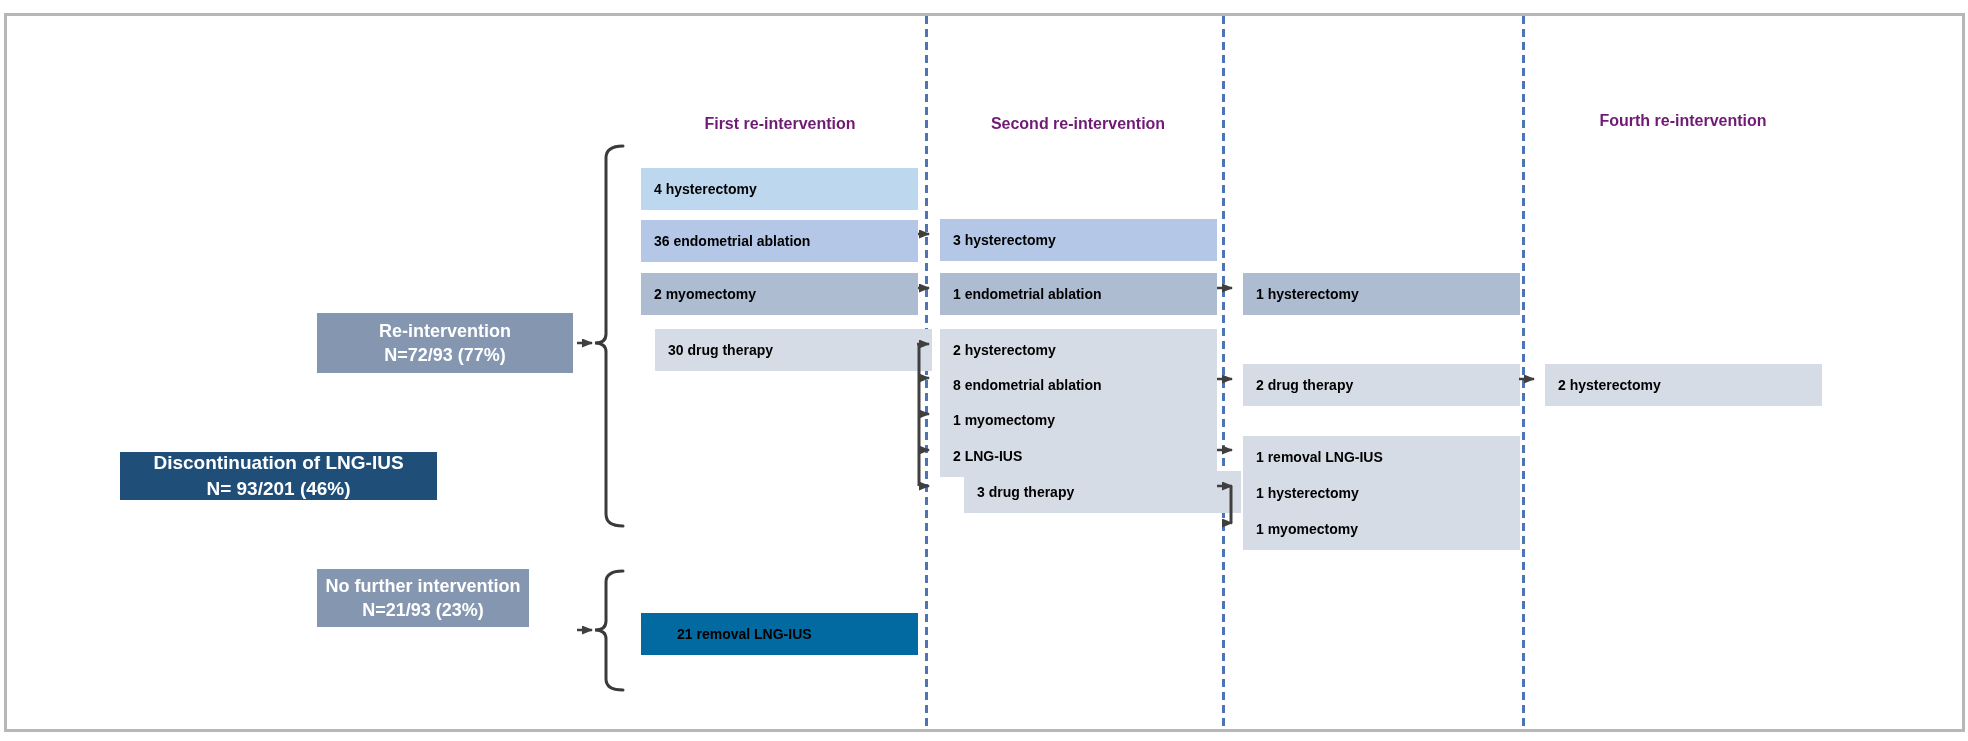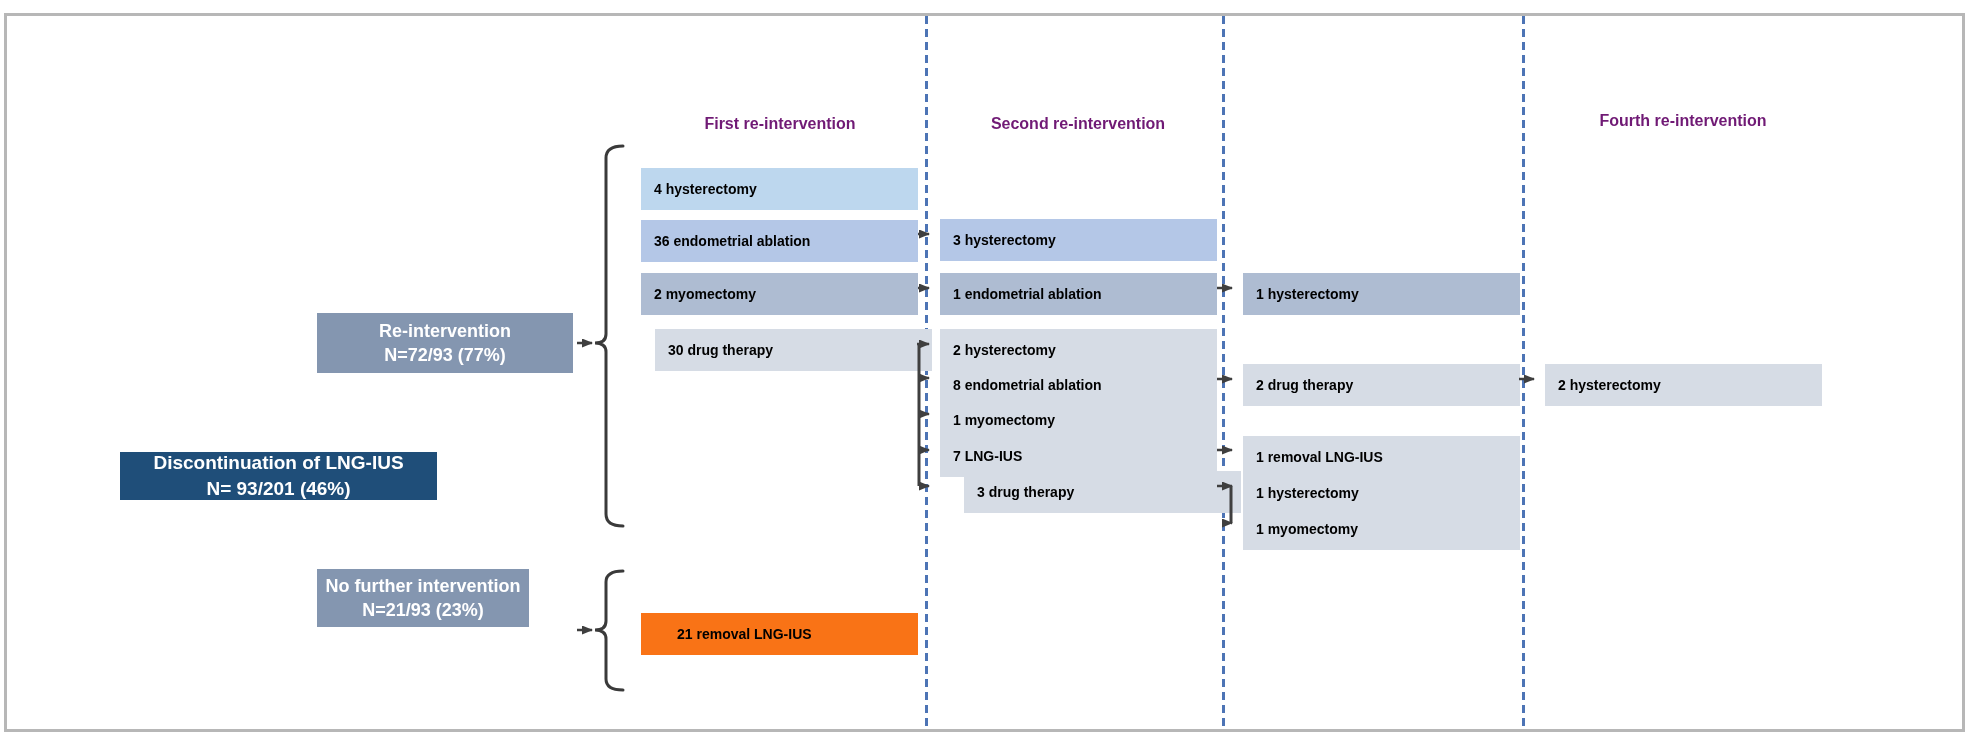--- a/index.html
+++ b/index.html
@@ -21,21 +21,21 @@
   }
   .node{
     position:absolute;height:42px;width:277px;display:flex;align-items:center;
     padding-left:13px;box-sizing:border-box;font-size:14px;font-weight:bold;color:#000;
     white-space:nowrap;
   }
   .c-lightblue{background:#bdd7ee;}
   .c-periwinkle{background:#b4c7e7;}
   .c-grayblue{background:#aebcd2;}
   .c-lightgray{background:#d6dce5;}
-  .c-gray{background:#f97316;padding-left:36px;}
+  .c-gray{background:#0369a1;padding-left:36px;}
   .label-box{
     position:absolute;display:flex;flex-direction:column;justify-content:center;
     text-align:center;color:#fff;font-weight:bold;line-height:1.35;
   }
   .lb-slate{background:#8496b0;font-size:18px;}
   .lb-navy{background:#1f4e79;font-size:19px;}
   svg.overlay{position:absolute;left:0;top:0;pointer-events:none;}
 </style>
 </head>
 <body>
@@ -69,21 +69,21 @@
   <div class="node c-periwinkle" style="left:641px;top:220px;">36 endometrial ablation</div>
   <div class="node c-grayblue" style="left:641px;top:273px;">2 myomectomy</div>
   <div class="node c-lightgray" style="left:616px;top:329px;margin-left:39px;">30 drug therapy</div>
   <div class="node c-gray" style="left:641px;top:613px;">21 removal LNG-IUS</div>
 
   <div class="node c-periwinkle" style="left:940px;top:219px;">3 hysterectomy</div>
   <div class="node c-grayblue" style="left:940px;top:273px;">1 endometrial ablation</div>
   <div class="node c-lightgray" style="left:940px;top:329px;">2 hysterectomy</div>
   <div class="node c-lightgray" style="left:940px;top:364px;">8 endometrial ablation</div>
   <div class="node c-lightgray" style="left:940px;top:399px;">1 myomectomy</div>
-  <div class="node c-lightgray" style="left:940px;top:435px;">7 LNG-IUS</div>
+  <div class="node c-lightgray" style="left:940px;top:435px;">2 LNG-IUS</div>
   <div class="node c-lightgray" style="left:964px;top:471px;">3 drug therapy</div>
 
   <div class="node c-grayblue" style="left:1243px;top:273px;">1 hysterectomy</div>
   <div class="node c-lightgray" style="left:1243px;top:364px;">2 drug therapy</div>
   <div class="node c-lightgray" style="left:1243px;top:436px;">1 removal LNG-IUS</div>
   <div class="node c-lightgray" style="left:1243px;top:472px;">1 hysterectomy</div>
   <div class="node c-lightgray" style="left:1243px;top:508px;">1 myomectomy</div>
 
   <div class="node c-lightgray" style="left:1545px;top:364px;">2 hysterectomy</div>
 

